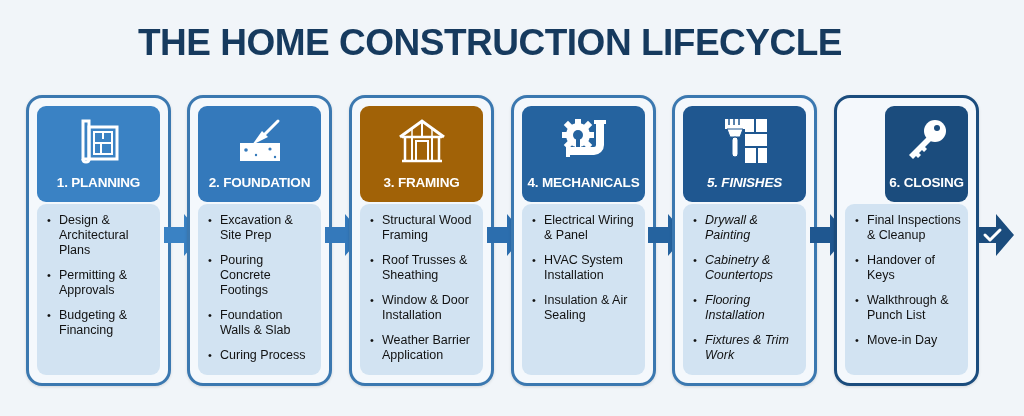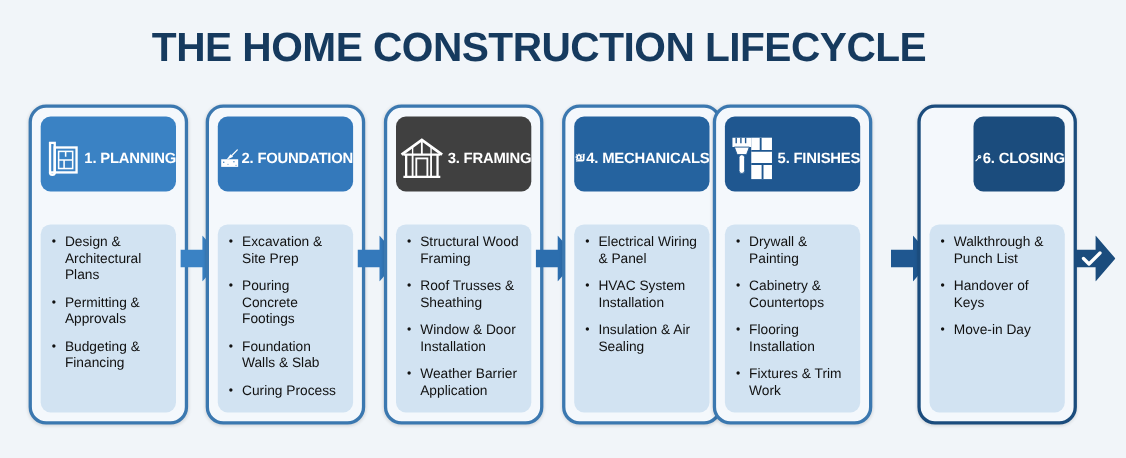--- a/index.html
+++ b/index.html
@@ -16,23 +16,23 @@
     font-weight: 700; font-size: 37px; letter-spacing: -0.5px;
     color: #163a5e;
   }
   .card {
     position: absolute; top: 95px; width: 145px; height: 291px;
     border: 3px solid #3b78b0; border-radius: 16px;
     background: #f4f8fc;
     box-shadow: 0 1px 3px rgba(0,0,0,0.12);
   }
   .card .head {
-    position: absolute; left: 8px; top: 8px; right: 8px; height: 68px;
+    position: absolute; left: 8px; top: 8px; right: 8px; height: 96px;
     border-radius: 9px;
-    display: flex; flex-direction: row; align-items: center; justify-content: flex-start;
+    display: flex; flex-direction: column; align-items: center; justify-content: flex-start;
   }
   .card .head .icon { width: 56px; height: 56px; margin-top: 7px; }
   .card .head .label {
     margin-top: 6px; color: #fff; font-weight: 700; font-size: 13.5px; letter-spacing: -0.2px;
     white-space: nowrap;
   }
   .card .body {
     position: absolute; left: 8px; right: 8px; top: 106px; bottom: 8px;
     background: #d2e3f2; border-radius: 9px;
     padding: 9px 6px 6px 10px;
@@ -100,21 +100,21 @@
       <li>Curing Process</li>
     </ul>
   </div>
 </div>
 
 <svg class="arrow" style="left:325px;" viewBox="0 0 38 42">
   <path d="M0 13 h20 v-13 l18 21 l-18 21 v-13 h-20 z" fill="#3479bb"></path>
 </svg>
 
 <div class="card" style="left:349px;">
-  <div class="head" style="background:#404040;">
+  <div class="head" style="background:#a16207;">
     <svg class="icon" viewBox="0 0 56 56">
       <path d="M6 24 L28 8 L50 24" fill="none" stroke="#fff" stroke-width="3"></path>
       <line x1="8" y1="24" x2="48" y2="24" stroke="#fff" stroke-width="2.5"></line>
       <line x1="11" y1="24" x2="11" y2="48" stroke="#fff" stroke-width="2.5"></line>
       <line x1="18" y1="24" x2="18" y2="48" stroke="#fff" stroke-width="2"></line>
       <line x1="38" y1="24" x2="38" y2="48" stroke="#fff" stroke-width="2"></line>
       <line x1="45" y1="24" x2="45" y2="48" stroke="#fff" stroke-width="2.5"></line>
       <rect x="22" y="28" width="12" height="20" fill="none" stroke="#fff" stroke-width="2"></rect>
       <line x1="28" y1="8" x2="28" y2="24" stroke="#fff" stroke-width="2"></line>
       <line x1="18" y1="16" x2="18" y2="24" stroke="#fff" stroke-width="1.5"></line>
@@ -165,21 +165,21 @@
       <li>HVAC System Installation</li>
       <li>Insulation &amp; Air Sealing</li>
     </ul>
   </div>
 </div>
 
 <svg class="arrow" style="left:648px;" viewBox="0 0 38 42">
   <path d="M0 13 h20 v-13 l18 21 l-18 21 v-13 h-20 z" fill="#25639f"></path>
 </svg>
 
-<div class="card" style="left:648px;">
+<div class="card" style="left:672px;font-style:italic;">
   <div class="head" style="background:#1f5790;">
     <svg class="icon" viewBox="0 0 56 56">
       <rect x="28" y="6" width="22" height="44" fill="#fff"></rect>
       <line x1="28" y1="20" x2="50" y2="20" stroke="#1f5790" stroke-width="2"></line>
       <line x1="28" y1="34" x2="50" y2="34" stroke="#1f5790" stroke-width="2"></line>
       <line x1="38" y1="6" x2="38" y2="20" stroke="#1f5790" stroke-width="2"></line>
       <line x1="40" y1="34" x2="40" y2="50" stroke="#1f5790" stroke-width="2"></line>
       <path d="M8 6 h20 v10 h-20 z" fill="#fff"></path>
       <line x1="12" y1="6" x2="12" y2="12" stroke="#1f5790" stroke-width="1.5"></line>
       <line x1="17" y1="6" x2="17" y2="12" stroke="#1f5790" stroke-width="1.5"></line>
@@ -207,22 +207,23 @@
   <div class="head" style="background:#1b4c7d;margin-left:40px;">
     <svg class="icon" viewBox="0 0 56 56">
       <circle cx="36" cy="18" r="11" fill="#fff"></circle>
       <circle cx="38" cy="15" r="3" fill="#1b4c7d"></circle>
       <path d="M28 24 L10 42 l4 4 l3 -3 l2 2 l3 -3 l-2 -2 l3 -3 l2 2 l3 -3 l-2 -2 l8 -8 z" fill="#fff"></path>
     </svg>
     <div class="label">6. CLOSING</div>
   </div>
   <div class="body">
     <ul>
+      <li>Final Inspections &amp; Cleanup</li>
+      <li>Handover of Keys</li>
       <li>Walkthrough &amp; Punch List</li>
-      <li>Handover of Keys</li>
       <li>Move-in Day</li>
     </ul>
   </div>
 </div>
 
 <svg class="end-arrow" viewBox="0 0 36 42">
   <path d="M0 13 h18 v-13 l18 21 l-18 21 v-13 h-18 z" fill="#1b4c7d"></path>
   <path d="M7 21 l5 5 l10 -10" fill="none" stroke="#fff" stroke-width="3" stroke-linecap="round" stroke-linejoin="round"></path>
 </svg>
 

